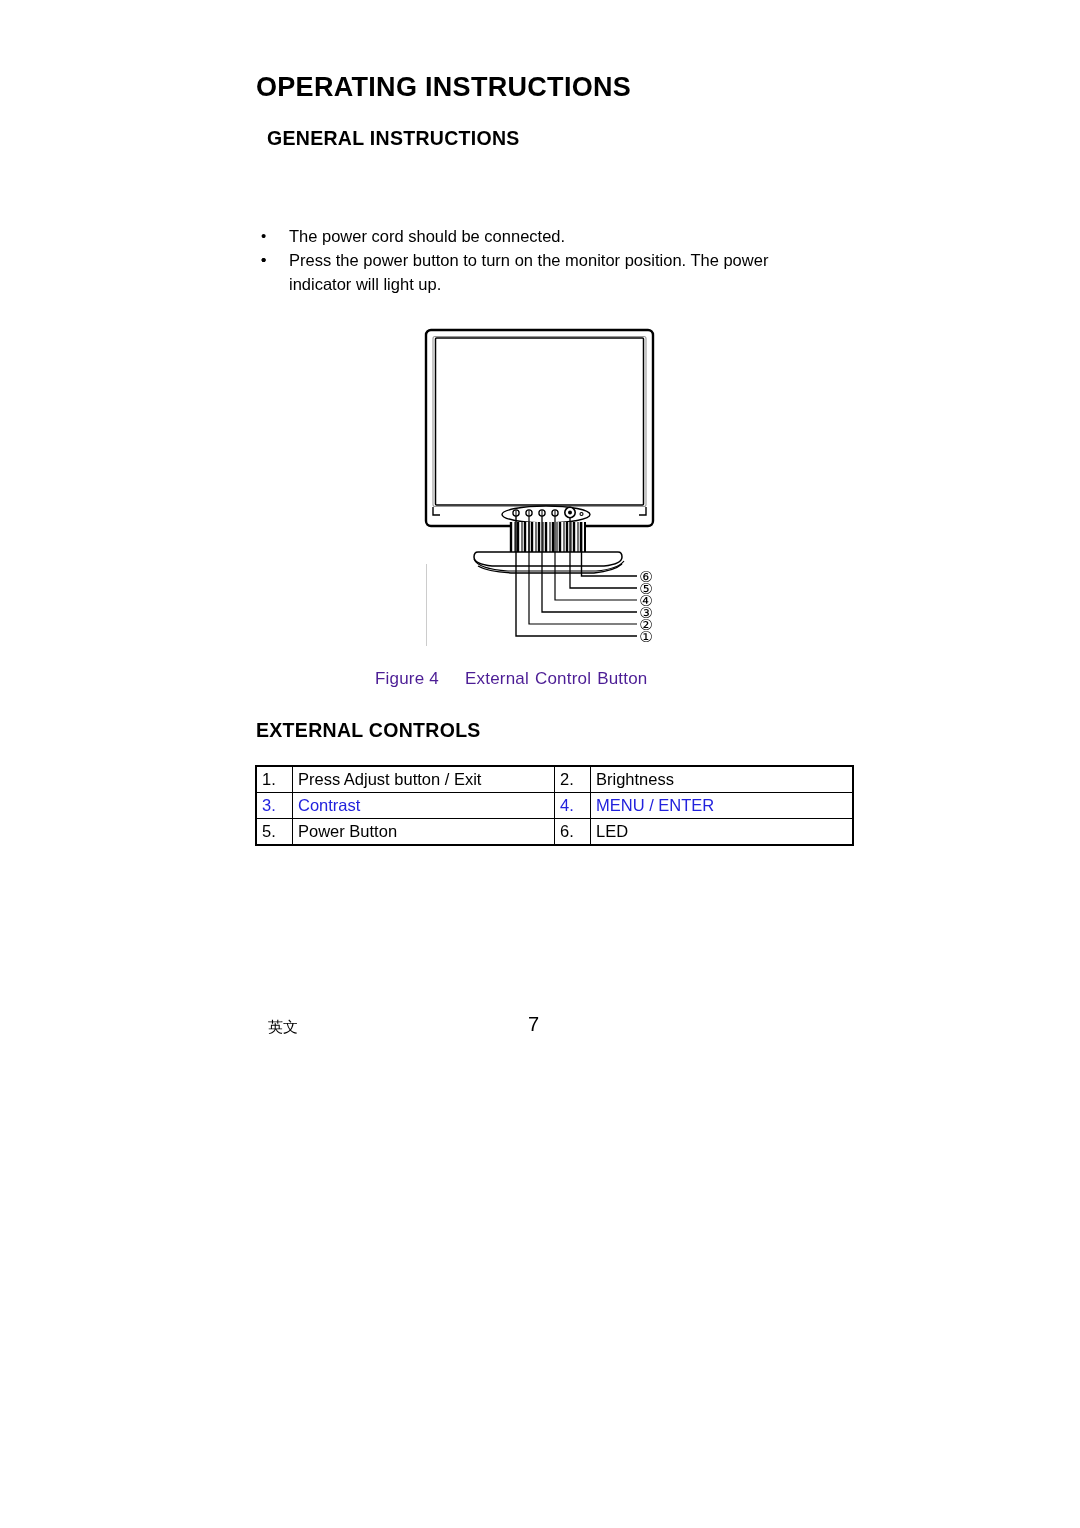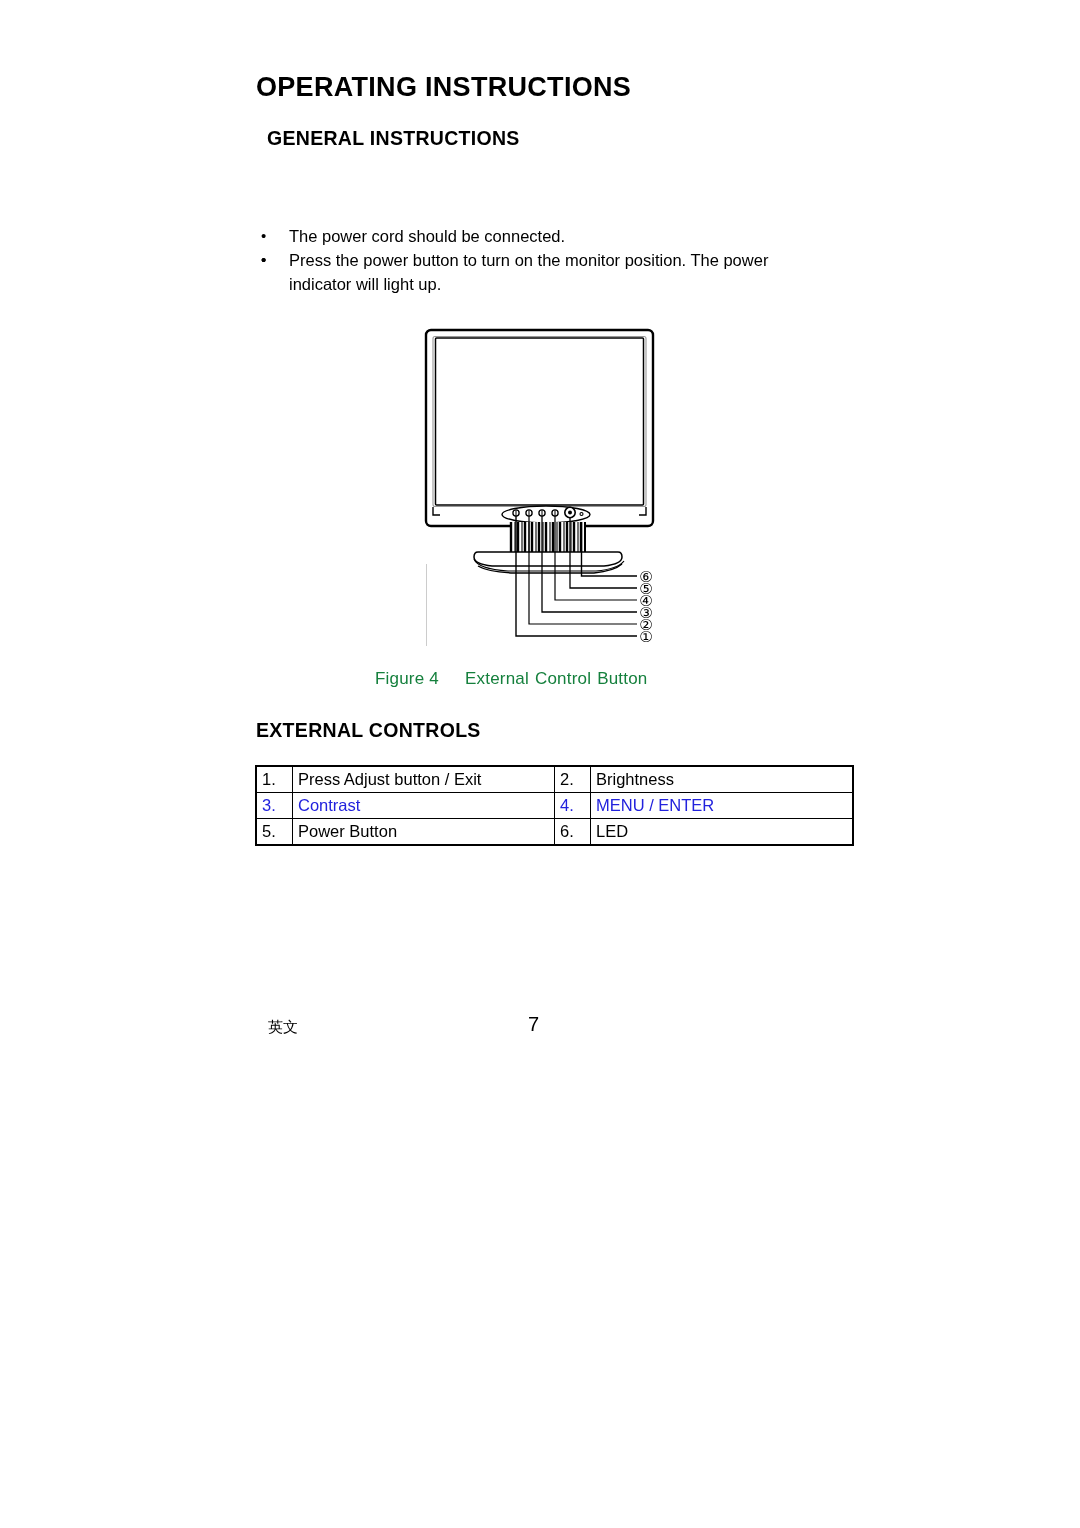--- a/index.html
+++ b/index.html
@@ -95,21 +95,21 @@
     width: 260px;
     height: 320px;
   }
   .figure-svg { display: block; }
 
   .fig-caption {
     position: absolute;
     left: 375px;
     top: 669px;
     font-size: 17px;
-    color: #15803d;
+    color: #4c1d95;
     white-space: nowrap;
     letter-spacing: 0.2px;
   }
   .fig-caption .cap-gap { display: inline-block; width: 26px; }
   .fig-caption .cap-sp { display: inline-block; width: 6px; }
 
   
   .controls-table {
     position: absolute;
     left: 255px;

